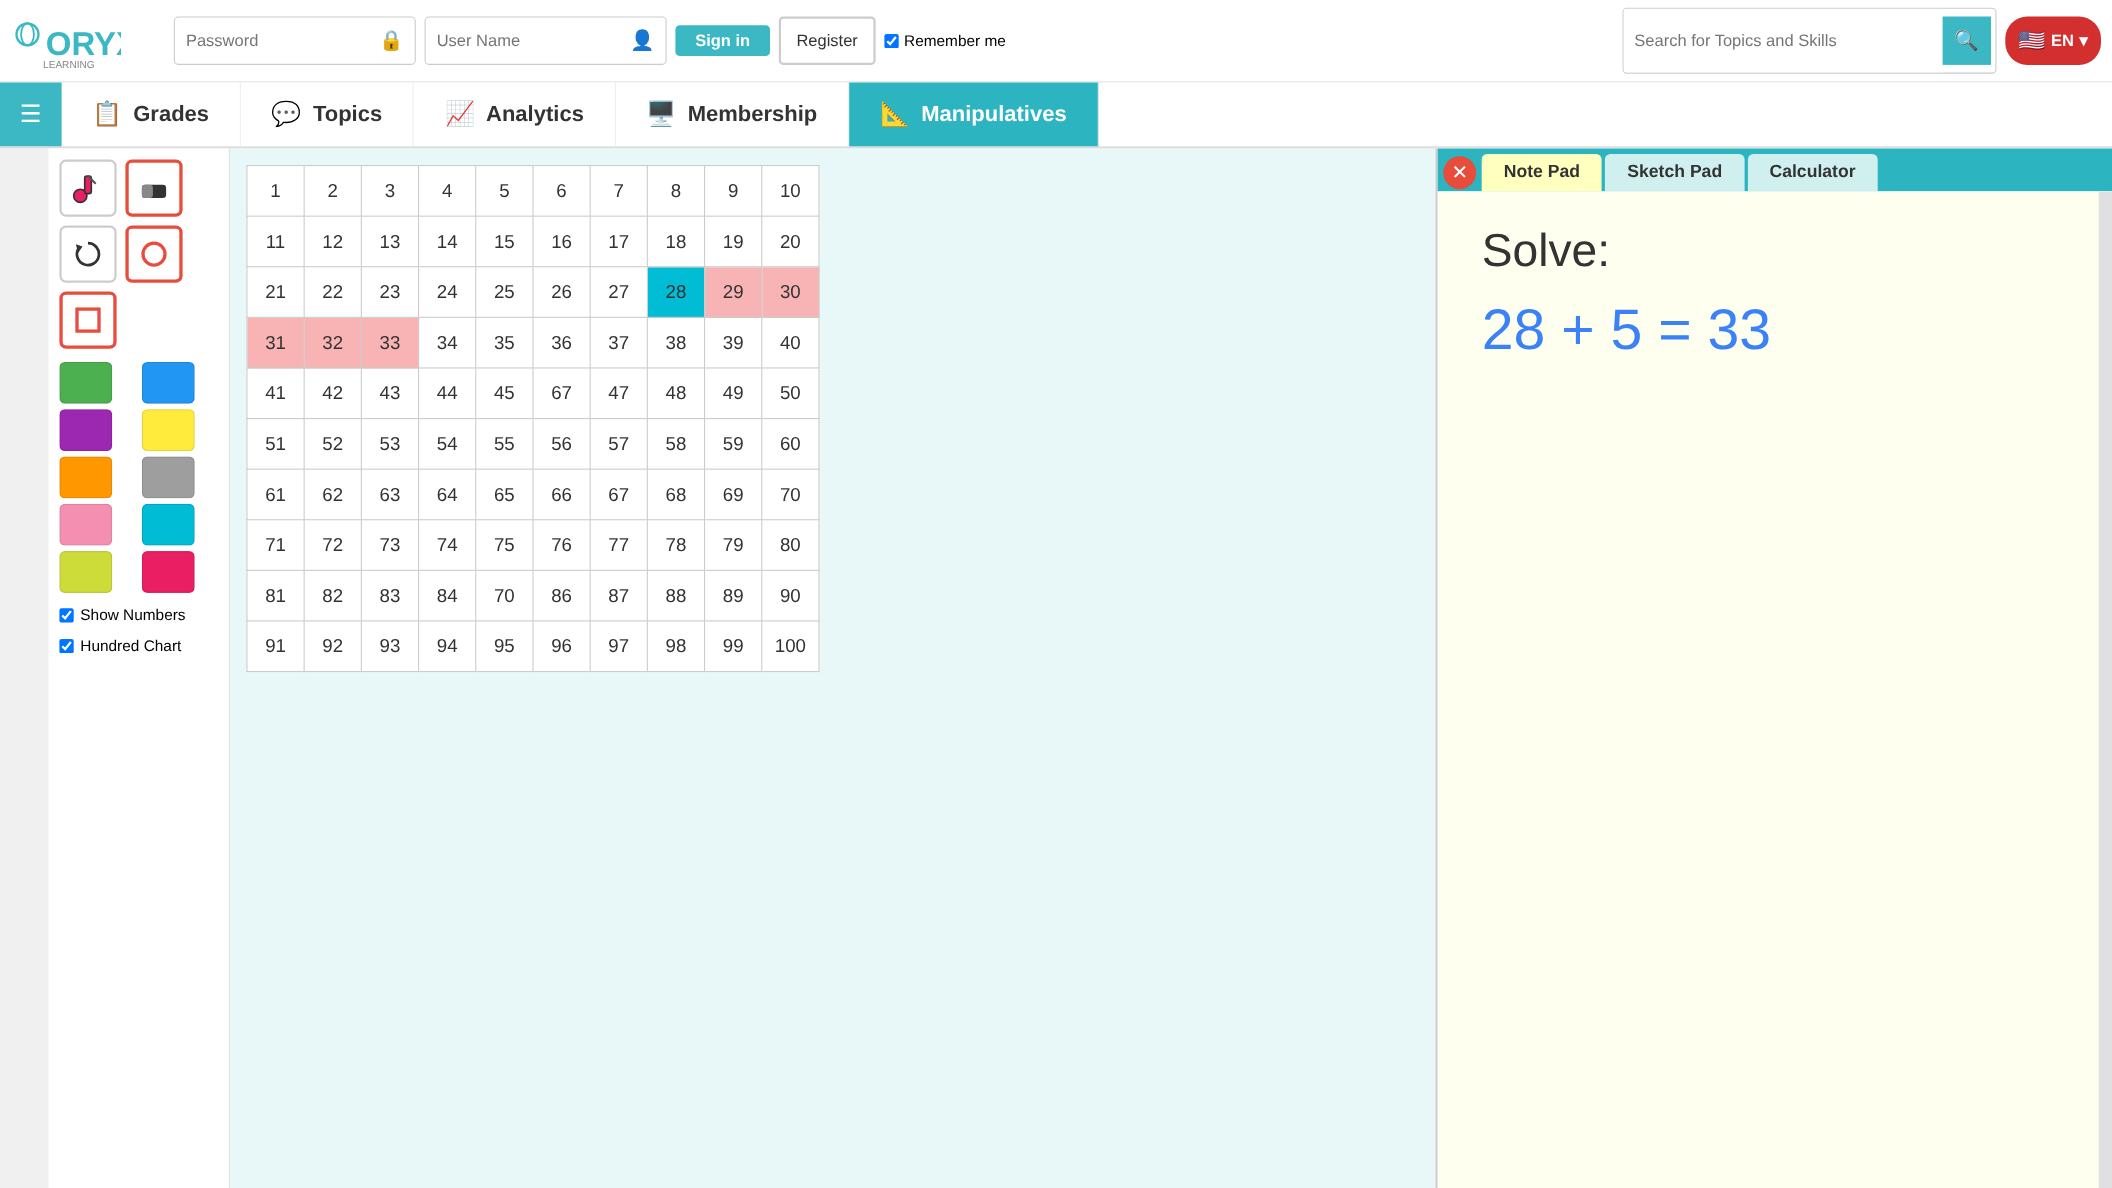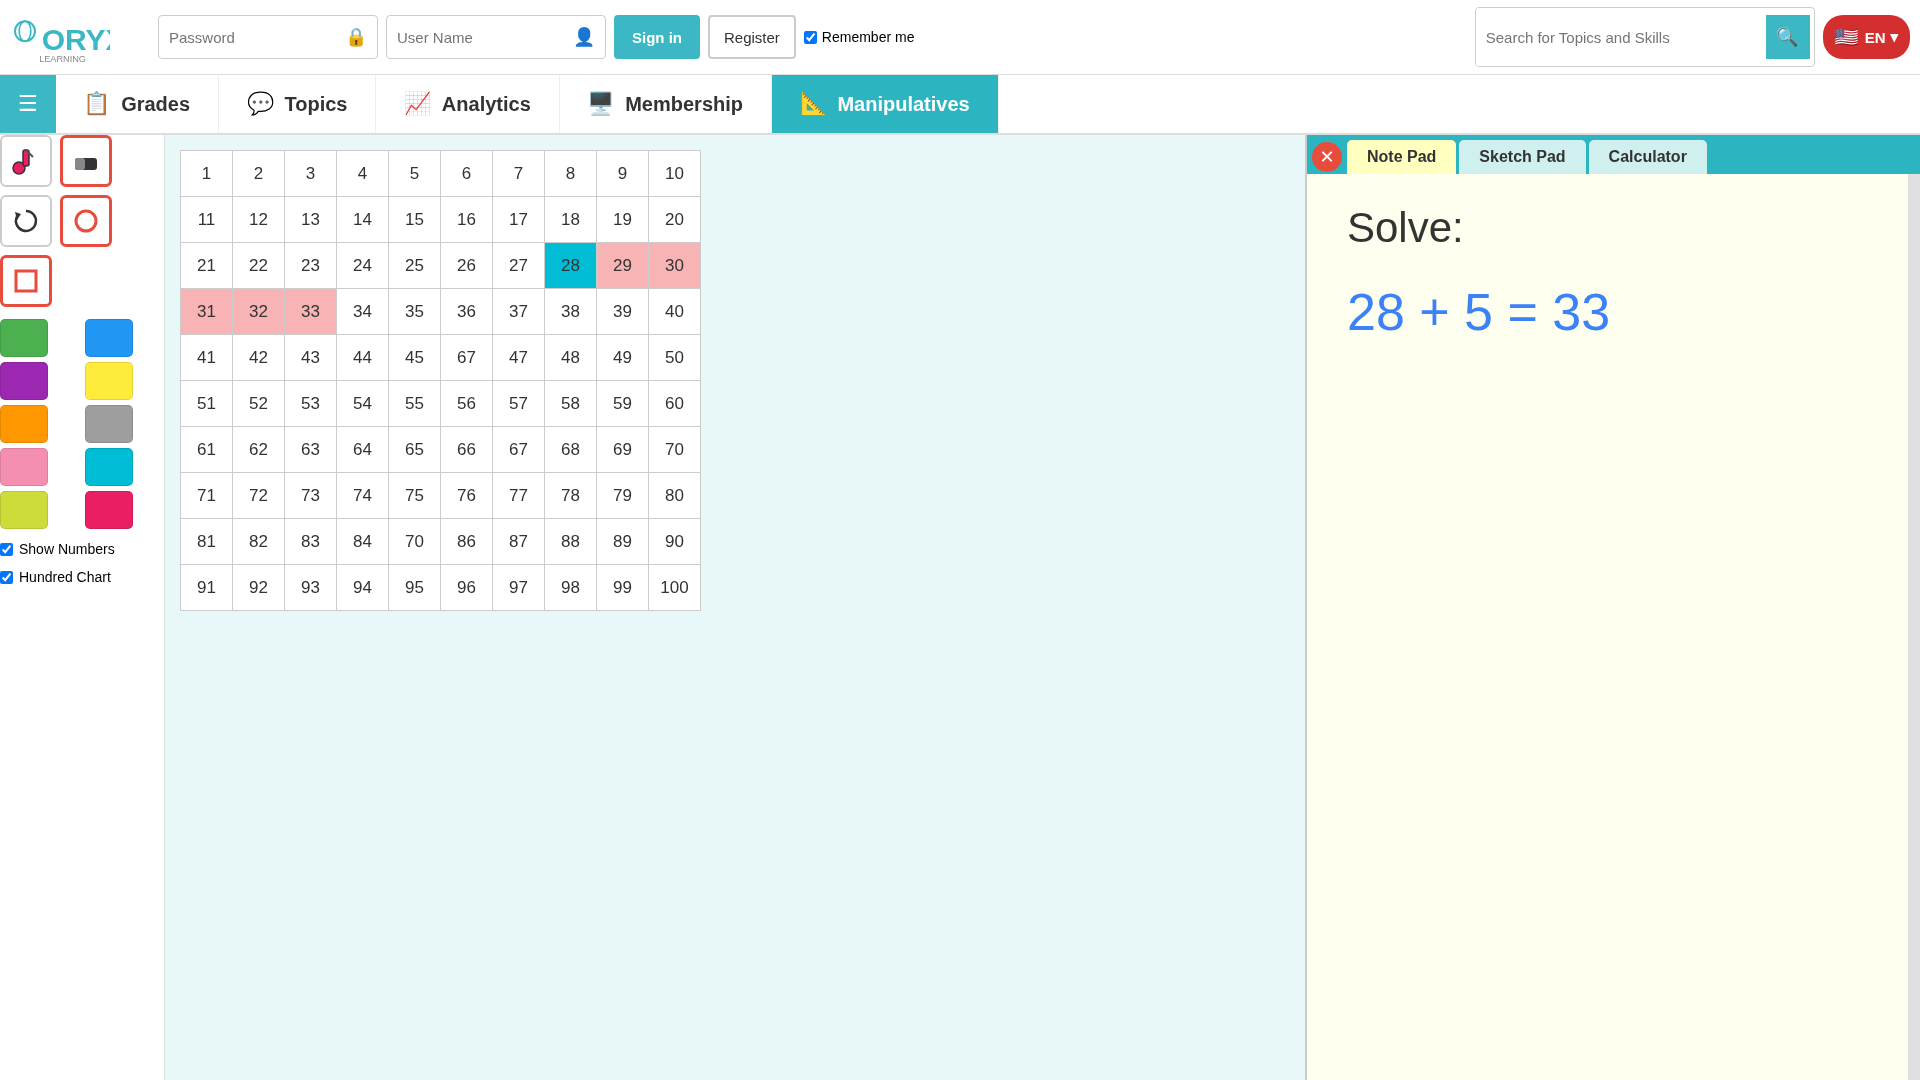--- a/index.html
+++ b/index.html
@@ -43,21 +43,21 @@
       background: transparent;
     }
     .header-input .icon { color: #888; font-size: 18px; }
     #username-field { width: 220px; }
     #password-field { width: 220px; }
     #signin-btn {
       background: #3bb8c3;
       color: #fff;
       border: none;
       border-radius: 4px;
-      height: 44px;
+      height: 28px;
       padding: 0 18px;
       font-size: 15px;
       cursor: pointer;
       font-weight: bold;
     }
     #register-btn {
       background: #fff;
       color: #333;
       border: 2px solid #ccc;
       border-radius: 4px;
@@ -158,23 +158,25 @@
     #main {
       display: flex;
       height: calc(1080px - 75px - 60px);
     }
 
     
     #tools-panel {
       width: 165px;
       background: #fff;
       border-right: 1px solid #ddd;
+      padding: 10px;
       display: flex;
       flex-direction: column;
       gap: 8px;
+      margin-left: 44px;
     }
     .tool-row {
       display: flex;
       gap: 8px;
     }
     .tool-btn {
       width: 52px;
       height: 52px;
       border: 2px solid #ccc;
       border-radius: 6px;
@@ -288,21 +290,21 @@
       top: 0;
       right: 0;
       width: 12px;
       height: 100%;
       cursor: ew-resize;
       background: #e0e0e0;
     }
     #notepad-solve-label {
       font-size: 42px;
       color: #333;
-      margin-bottom: 30px;
+      margin-bottom: 18px;
     }
     #notepad-equation {
       font-size: 52px;
       color: #3b82f6;
     }
   </style>
 </head>
 <body>
 
 <div id="header">

